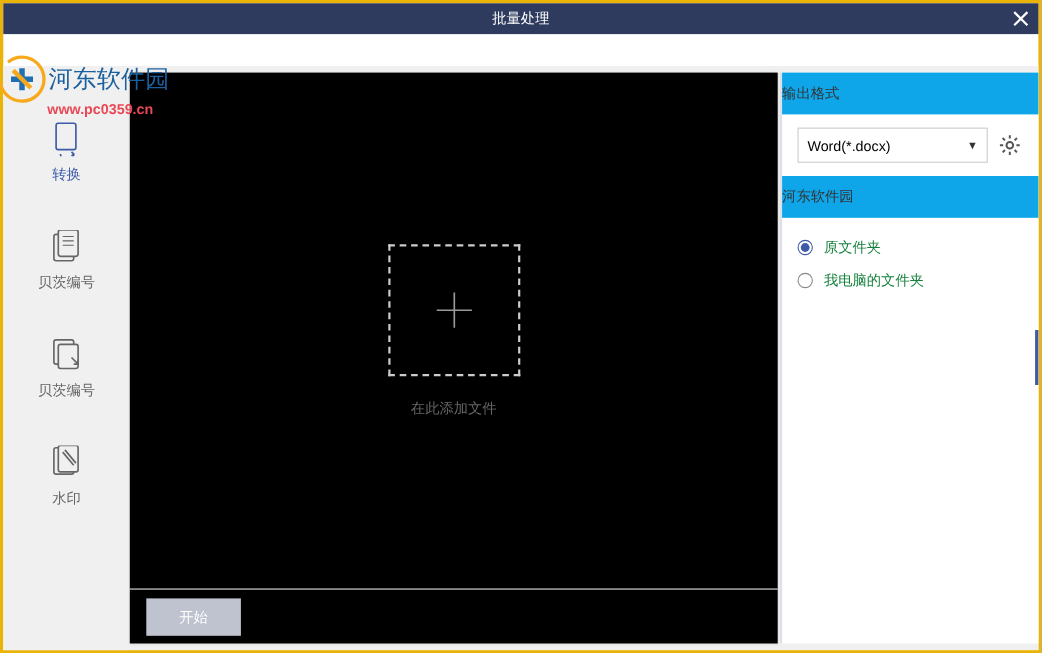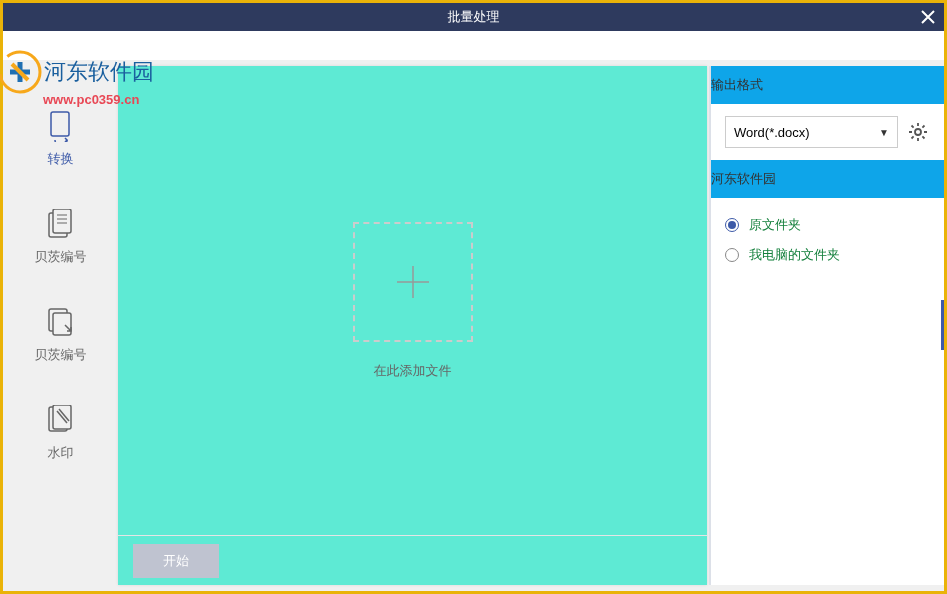--- a/index.html
+++ b/index.html
@@ -103,21 +103,21 @@
       margin-bottom: 8px;
       display: flex;
       align-items: center;
       justify-content: center;
     }
     .sidebar-item-label {
       font-size: 13px;
     }
     .main {
       flex: 1;
-      background: #5eead4;
+      background: #000000;
       margin: 6px 0px 6px 0;
       display: flex;
       flex-direction: column;
       box-shadow: 0 0 3px rgba(0,0,0,0.1);
     }
     .main-content {
       flex: 1;
       display: flex;
       flex-direction: column;
       align-items: center;

